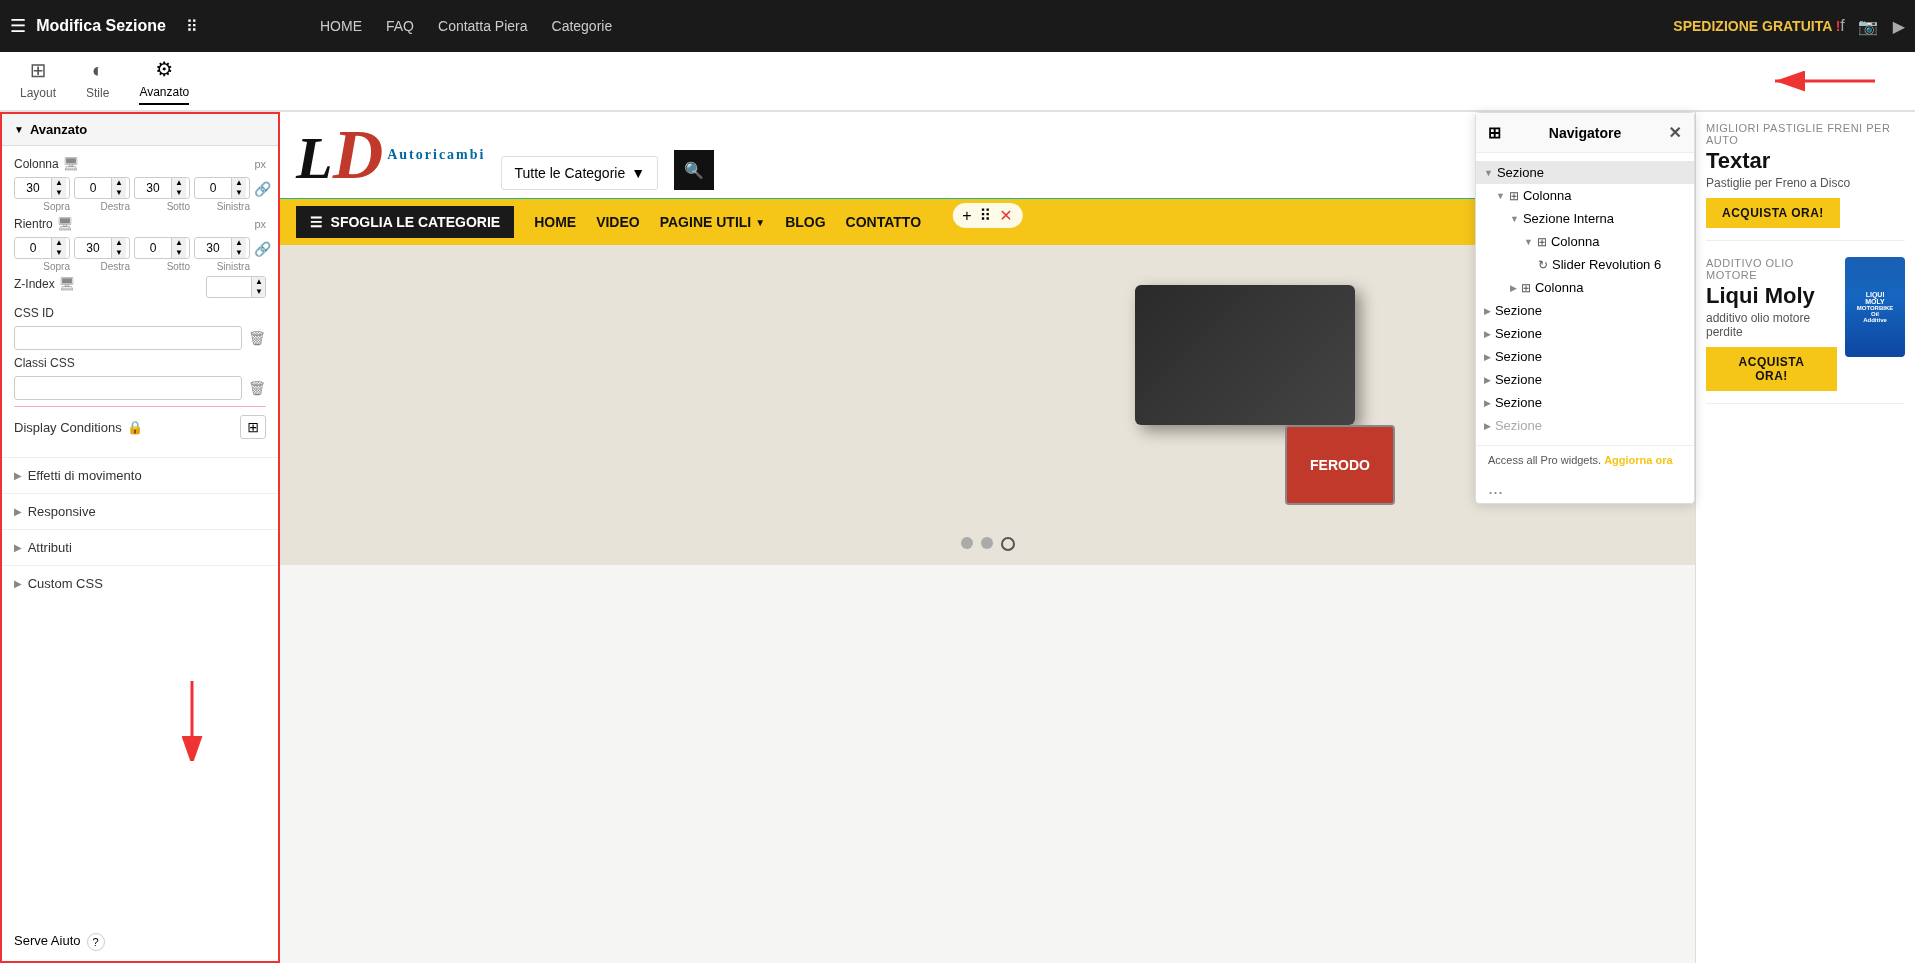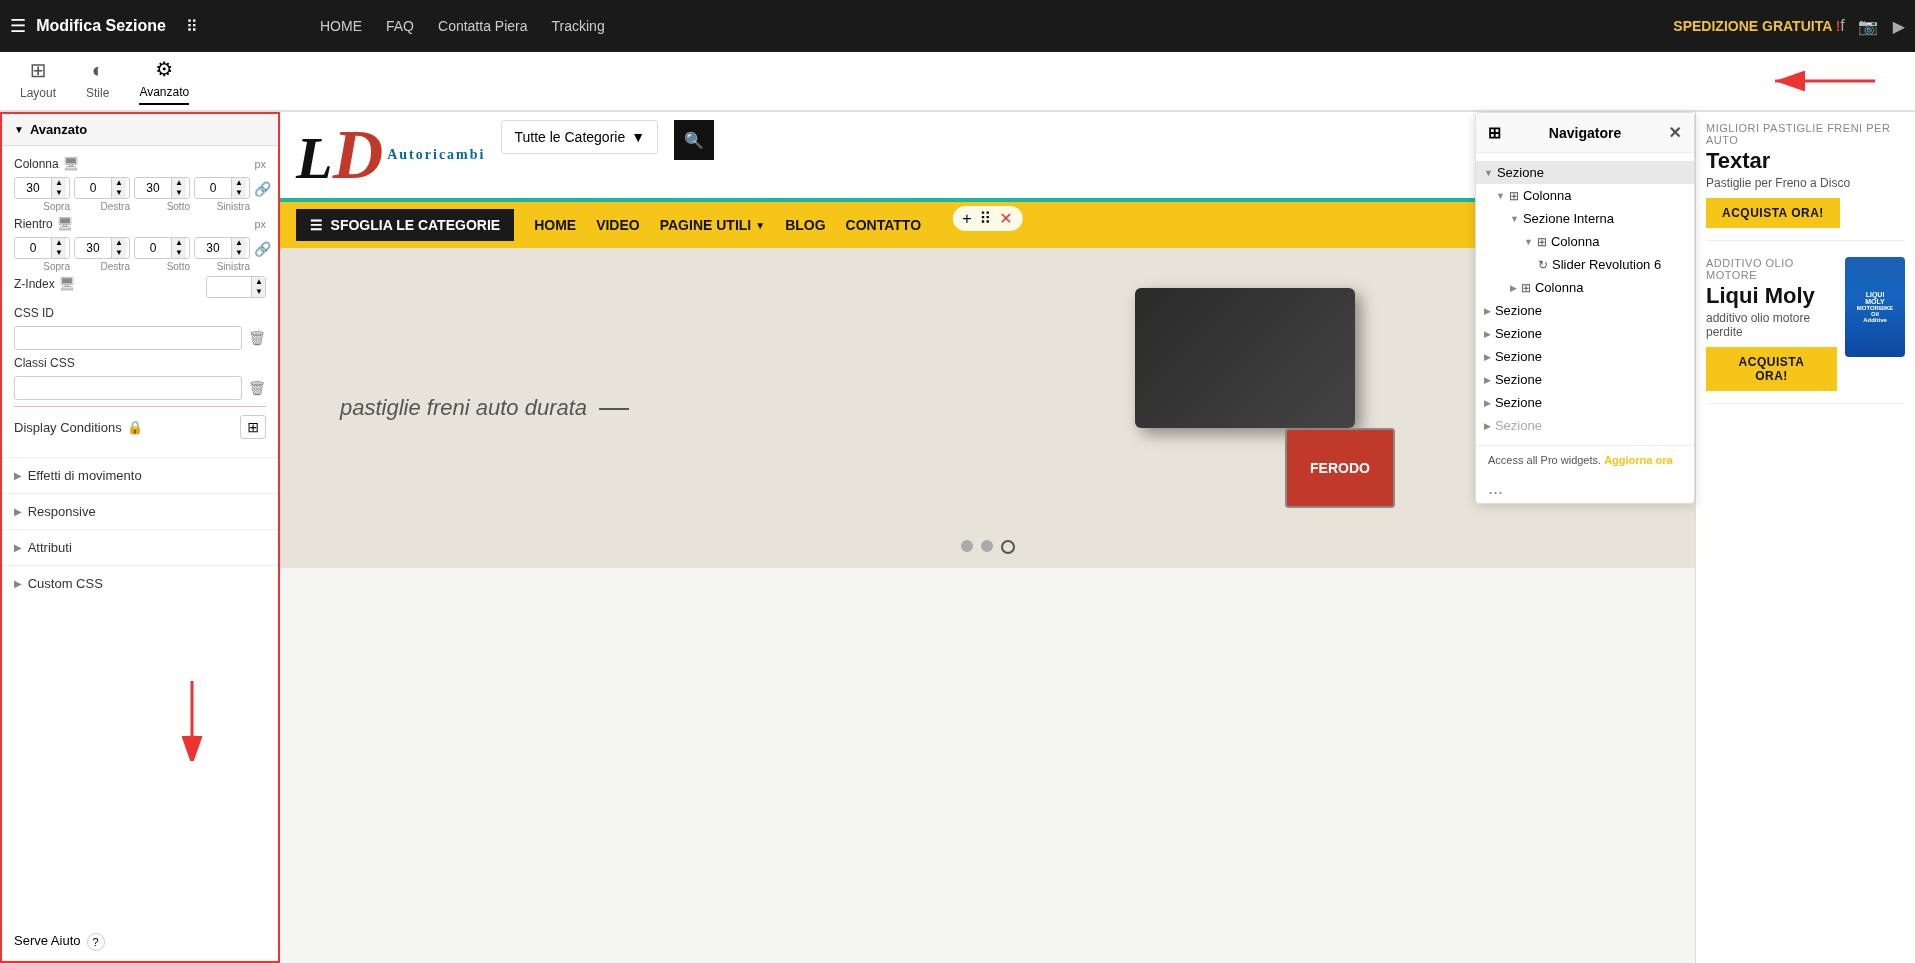--- a/index.html
+++ b/index.html
@@ -288,23 +288,23 @@
     .center-content {
       flex: 1;
       background: #f5f5f3;
       overflow: hidden;
       position: relative;
     }
     .site-header {
       background: #fff;
       padding: 8px 16px;
       display: flex;
-      align-items: flex-start;
+      align-items: flex-end;
       gap: 16px;
-      border-bottom: 4px solid #14b8a6;
+      border-bottom: 1px solid #14b8a6;
     }
     .site-logo-area {
       display: flex;
       align-items: center;
     }
     .search-bar {
       flex: 1;
       display: flex;
       align-items: center;
     }
@@ -556,21 +556,21 @@
 <div class="top-bar">
   <div class="top-bar-left">
     <span class="hamburger-icon">☰</span>
     <span class="top-bar-title">Modifica Sezione</span>
     <span class="grid-icon">⠿</span>
   </div>
   <nav class="top-nav">
     <a href="#" style="color:#ccc;text-decoration:none;font-size:14px;">HOME</a>
     <a href="#" style="color:#ccc;text-decoration:none;font-size:14px;">FAQ</a>
     <a href="#" style="color:#ccc;text-decoration:none;font-size:14px;">Contatta Piera</a>
-    <a href="#" style="color:#ccc;text-decoration:none;font-size:14px;">Tracking</a>
+    <a href="#" style="color:#ccc;text-decoration:none;font-size:14px;">Categorie</a>
   </nav>
   <div class="promo-text">
     <span>SPEDIZIONE GRATUITA</span>
     <span class="promo-exclaim">!</span>
   </div>
   <div class="social-icons">
     <span>f</span>
     <span>📷</span>
     <span>▶</span>
   </div>
@@ -825,24 +825,20 @@
       </div>
 
       <div style="position:absolute;top:4px;left:50%;transform:translateX(-50%);display:flex;gap:8px;align-items:center;background:rgba(255,255,255,0.9);padding:3px 10px;border-radius:20px;z-index:10;">
         <span style="cursor:pointer;font-size:16px;">+</span>
         <span style="cursor:pointer;font-size:16px;">⠿</span>
         <span style="cursor:pointer;font-size:16px;color:#e33;">✕</span>
       </div>
     </div>
 
     <div class="slider-area">
-      <div class="slider-text">
-        <em>pastiglie freni auto durata</em>
-        <span class="dash"></span>
-      </div>
 
       <div style="position:absolute;right:300px;top:40px;">
         <div style="width:260px;height:220px;position:relative;">
           <div style="width:220px;height:140px;background:linear-gradient(135deg,#2a2a2a,#444);border-radius:6px;box-shadow:6px 6px 16px rgba(0,0,0,0.4);position:absolute;top:0;left:0;"></div>
           <div style="width:110px;height:80px;background:#c0392b;border-radius:4px;border:2px solid #888;position:absolute;bottom:0;right:0;display:flex;align-items:center;justify-content:center;">
             <span style="color:#fff;font-size:14px;font-weight:bold;">FERODO</span>
           </div>
         </div>
       </div>
 

